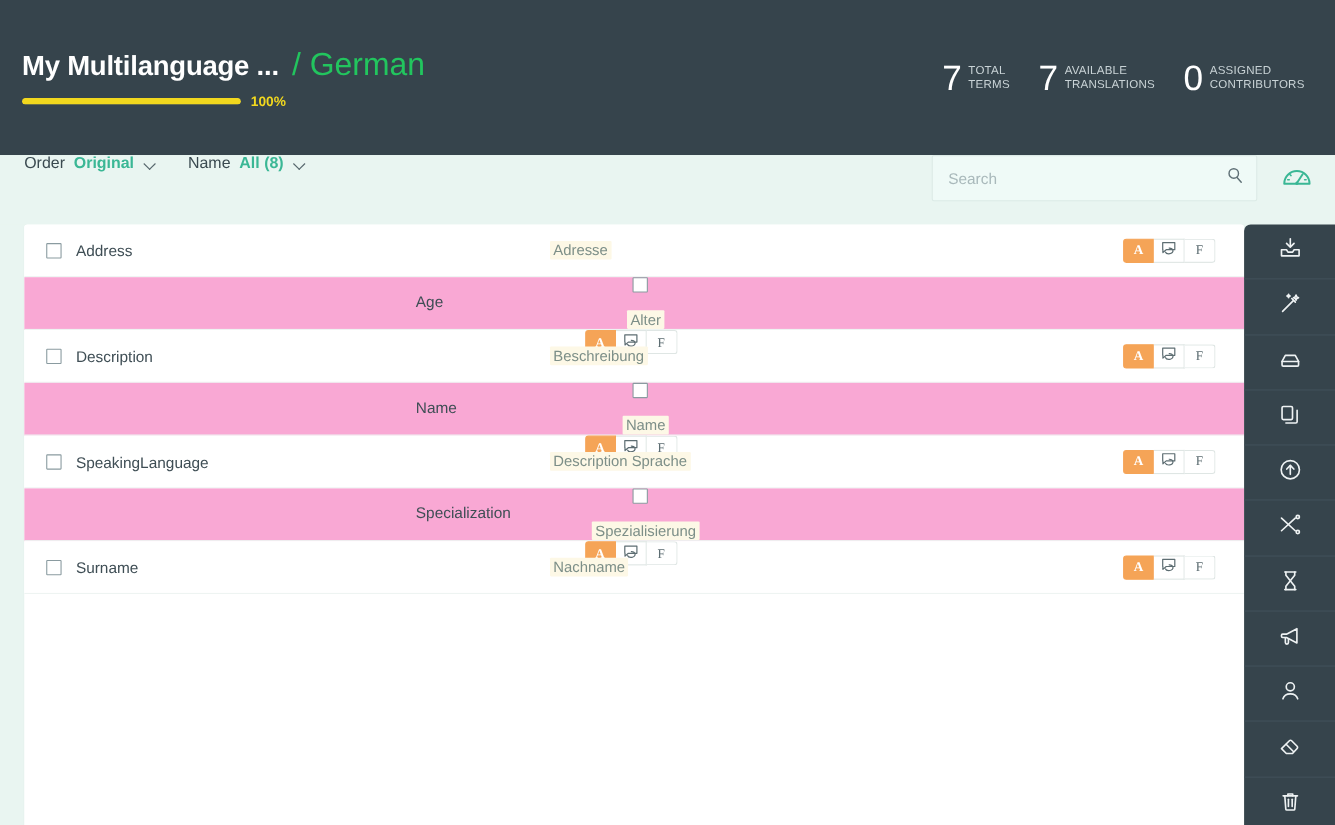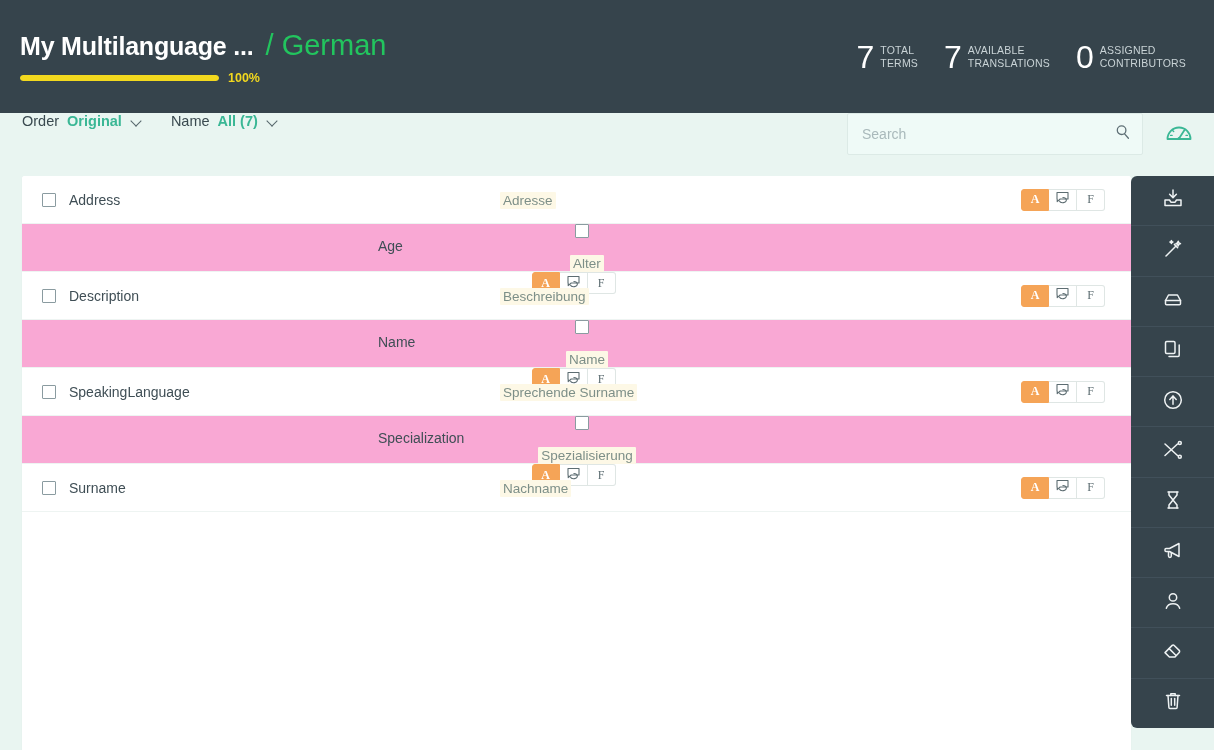--- a/index.html
+++ b/index.html
@@ -6,21 +6,21 @@
   html, body {
     width: 1214px; height: 750px;
     font-family: "Liberation Sans", sans-serif;
     background: #e9f5f1;
     overflow: hidden;
   }
 
   
   .header {
     position: relative;
-    height: 113px;
+    height: 141px;
     background: #36444c;
     padding: 0 20px;
     display: flex;
     align-items: center;
     justify-content: space-between;
   }
   .project-block { padding-left: 0; }
   .project-titleline {
     display: flex;
     align-items: baseline;
@@ -259,21 +259,21 @@
 <div class="toolbar">
 
   <div class="ctrl-group">
     <span class="ctrl-label">Order</span>
     <span class="ctrl-value">Original</span>
     <span class="chev"></span>
   </div>
 
   <div class="ctrl-group">
     <span class="ctrl-label">Name</span>
-    <span class="ctrl-value">All (7)</span>
+    <span class="ctrl-value">All (8)</span>
     <span class="chev"></span>
   </div>
 
   <div class="search-wrap">
     <input class="search-input" type="text" placeholder="Search" style="">
     <span class="search-icon">
       <svg width="16" height="16" viewBox="0 0 16 16">
         <circle cx="6.6" cy="6.2" r="4.3" fill="none" stroke="#5f7076" stroke-width="1.3"></circle>
         <line x1="9.4" y1="9.6" x2="13.4" y2="14.2" stroke="#5f7076" stroke-width="1.3" stroke-linecap="round"></line>
       </svg>
@@ -353,21 +353,21 @@
                 <path d="M2 1.5 H13 V8 H5.2 L2.2 10.6 V8 H2 Z" fill="none" stroke="#5d6d72" stroke-width="1.1" stroke-linejoin="round"></path>
                 <path d="M4.3 9.8 a3.6 2.6 0 1 0 3.2 -3.3" fill="none" stroke="#5d6d72" stroke-width="1.1"></path>
               </svg></span>
           </div>
           <div class="act">F</div>
         </div>
       </div>
       <div class="row plain">
         <div class="cbox"></div>
         <div class="term">SpeakingLanguage</div>
-        <div class="trans-cell"><span class="translation">Sprechende Surname</span></div>
+        <div class="trans-cell"><span class="translation">Description Sprache</span></div>
         <div class="actions">
           <div class="act">A</div>
           <div class="act">
             <span><svg width="15" height="13" viewBox="0 0 15 13">
                 <path d="M2 1.5 H13 V8 H5.2 L2.2 10.6 V8 H2 Z" fill="none" stroke="#5d6d72" stroke-width="1.1" stroke-linejoin="round"></path>
                 <path d="M4.3 9.8 a3.6 2.6 0 1 0 3.2 -3.3" fill="none" stroke="#5d6d72" stroke-width="1.1"></path>
               </svg></span>
           </div>
           <div class="act">F</div>
         </div>

